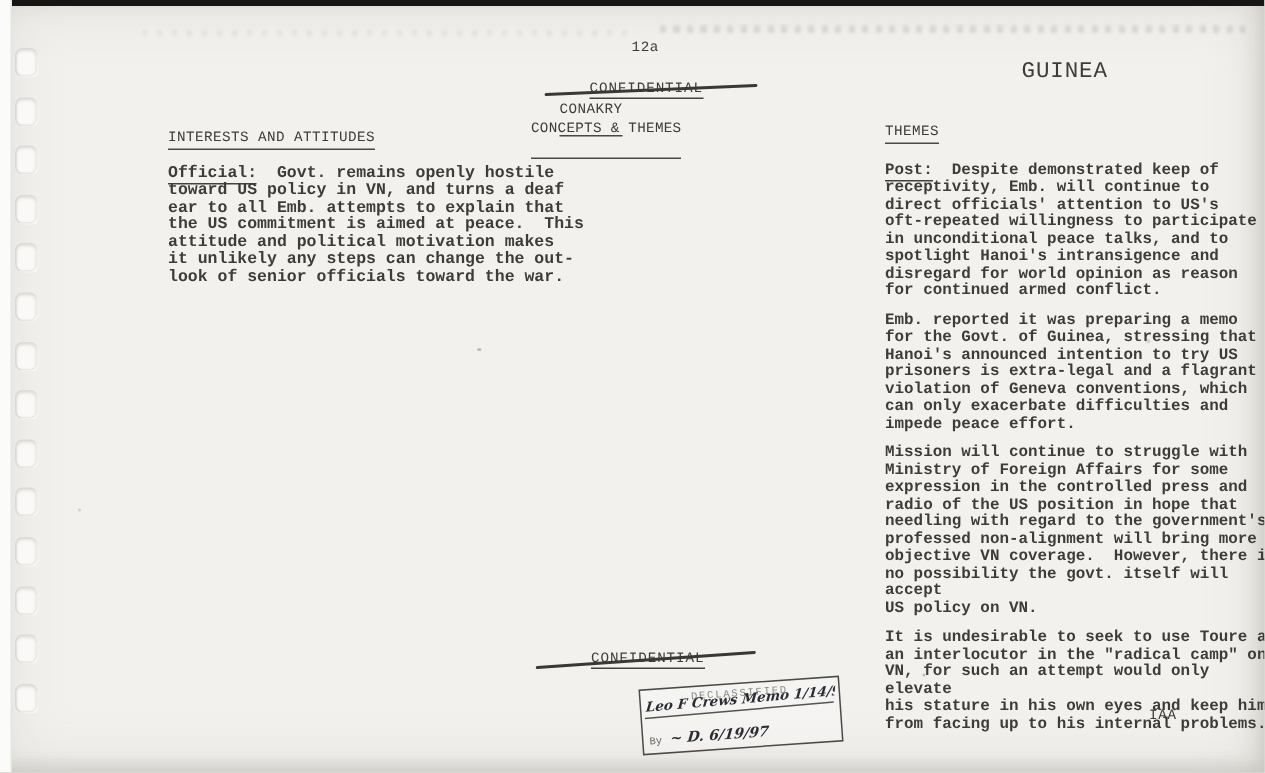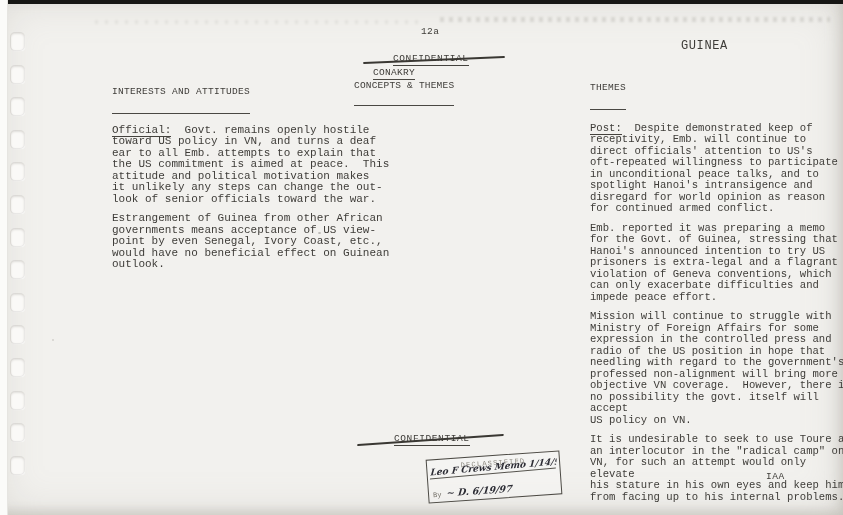--- a/index.html
+++ b/index.html
@@ -37,37 +37,37 @@
     background:repeating-linear-gradient(90deg, rgba(110,108,100,.30) 0 3px, transparent 3px 10px);
   }
   .speck{position:absolute;border-radius:50%;background:rgba(90,86,80,.35);}
   .speck.a{left:318px;top:232px;width:3px;height:2px;}
   .speck.b{left:764px;top:226px;width:3px;height:3px;opacity:.5;}
   .speck.c{left:615px;top:449px;width:2px;height:2px;}
   .speck.d{left:52px;top:339px;width:2px;height:2px;opacity:.6;}
 
   .typed{white-space:pre-wrap;}
   .page-number{position:absolute;left:421px;top:26px;font-size:9.5px;letter-spacing:.4px;}
-  .country-header{position:absolute;left:681px;top:39px;font-size:12px;letter-spacing:.6px;}
-  .post-name{position:absolute;left:373px;top:67px;font-size:9.5px;letter-spacing:.3px;border-bottom:1px solid #4a4843;padding-bottom:1px;}
+  .country-header{position:absolute;left:681px;top:39px;font-size:15px;letter-spacing:.6px;}
+  .post-name{position:absolute;left:373px;top:67px;font-size:9.5px;letter-spacing:.3px;border-bottom:1px solid #4a4843;padding-bottom:12px;}
   .section-title{position:absolute;left:354px;top:80px;font-size:9.5px;letter-spacing:.2px;border-bottom:1px solid #4a4843;padding-bottom:14px;}
 
   .classification{position:absolute;font-size:9.5px;letter-spacing:.6px;}
   .classification-top{left:393px;top:53px;}
   .classification-bottom{left:394px;top:433px;}
   .conf-word{border-bottom:1px solid #44423d;padding-bottom:1px;display:inline-block;}
   .pen-strike{position:absolute;height:1.6px;background:#3a3833;border-radius:1px;}
   .classification-top .pen-strike{left:-30px;top:6px;width:142px;transform:rotate(-2.5deg);}
   .classification-bottom .pen-strike{left:-37px;top:6px;width:147px;transform:rotate(-4deg);}
 
   .col{position:absolute;}
   .col-left{left:112px;top:86px;width:300px;font-size:11px;line-height:11.5px;}
   .col-right{left:590px;top:82px;width:262px;font-size:10.6px;line-height:11.5px;}
-  .col-heading{display:inline-block;font-size:9.5px;letter-spacing:.3px;border-bottom:1px solid #4a4843;padding-bottom:15px;margin:0 0 2px 0;}
-  .col p{margin:8px 0 0 0;}
+  .col-heading{display:inline-block;font-size:9.5px;letter-spacing:.3px;border-bottom:1px solid #4a4843;padding-bottom:1px;margin:0 0 2px 0;}
+  .col p{margin:8px 0 0 0;font-weight:bold;}
   .col-left p:first-of-type{margin-top:9px;}
   .col-right p:first-of-type{margin-top:11px;}
   .lead{border-bottom:1px solid #44423d;padding-bottom:0;}
 
   .stamp{
     position:absolute;left:427px;top:455px;width:132px;height:42px;
     border:1.5px solid #4c4a44;transform:rotate(-4deg);
     background:rgba(250,250,248,.35);
   }
   .stamp-title{
@@ -133,25 +133,20 @@
 
   <div class="col col-left">
     <div class="col-heading">INTERESTS AND ATTITUDES</div>
     <p class="typed"><span class="lead">Official:</span><span>  Govt. remains openly hostile
 toward US policy in VN, and turns a deaf
 ear to all Emb. attempts to explain that
 the US commitment is aimed at peace.  This
 attitude and political motivation makes
 it unlikely any steps can change the out-
 look of senior officials toward the war.</span></p>
-    <p class="typed"><span>Estrangement of Guinea from other African
-governments means acceptance of US view-
-point by even Senegal, Ivory Coast, etc.,
-would have no beneficial effect on Guinean
-outlook.</span></p>
   </div>
 
   <div class="col col-right">
     <div class="col-heading">THEMES</div>
     <p class="typed"><span class="lead">Post:</span><span>  Despite demonstrated keep of
 receptivity, Emb. will continue to
 direct officials' attention to US's
 oft-repeated willingness to participate
 in unconditional peace talks, and to
 spotlight Hanoi's intransigence and

